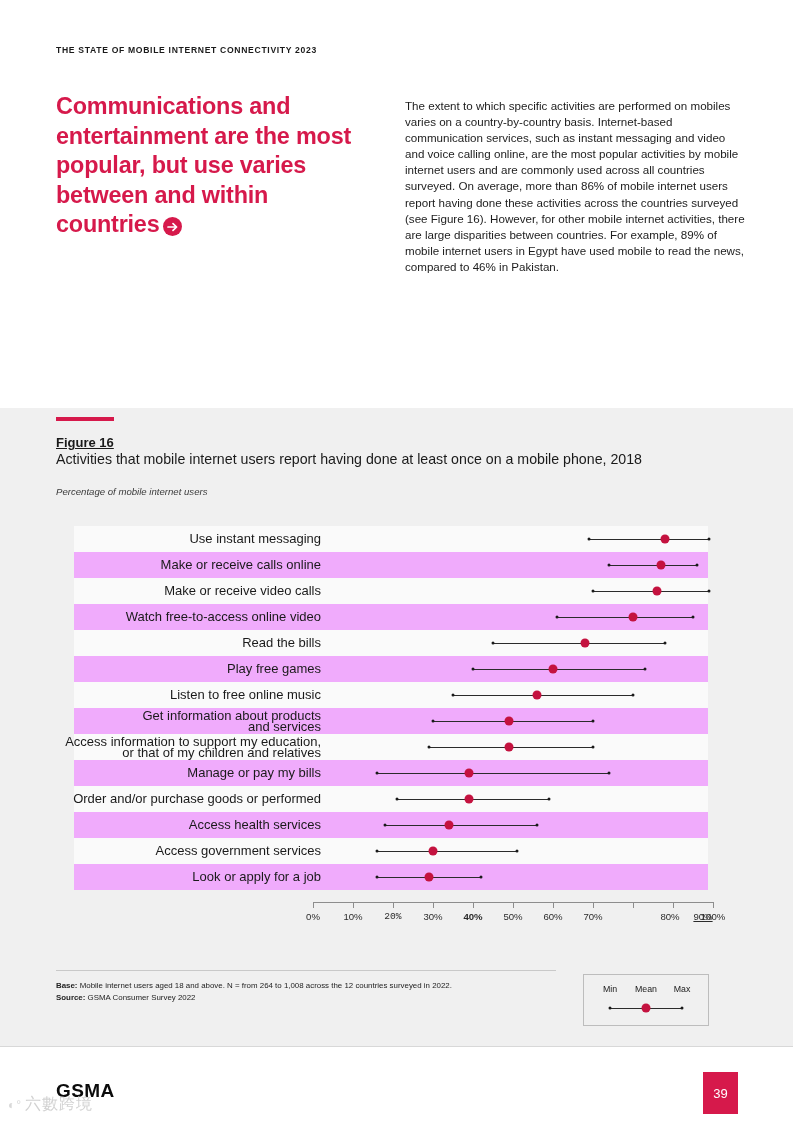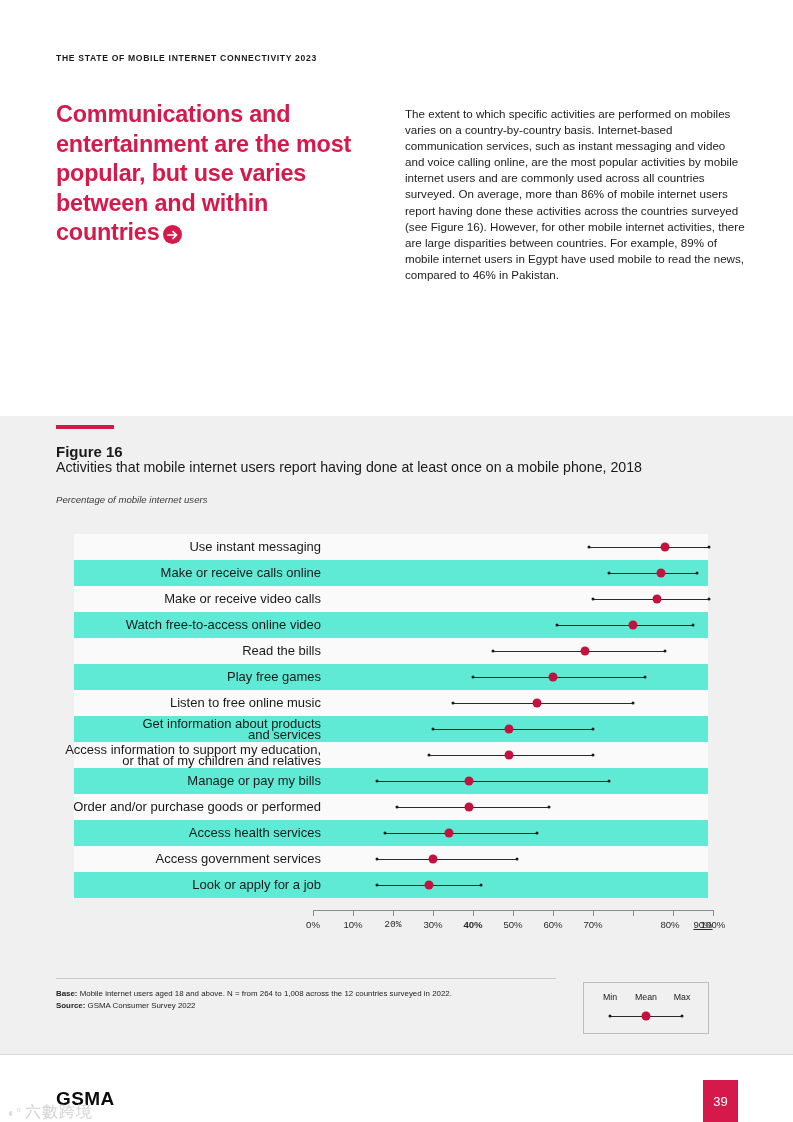--- a/index.html
+++ b/index.html
@@ -3,21 +3,21 @@
 <meta charset="utf-8">
 <style>
   html,body{margin:0;padding:0;}
   body{
     width:793px;height:1122px;position:relative;
     background:#ffffff;
     font-family:"Liberation Sans","DejaVu Sans",sans-serif;
     -webkit-font-smoothing:antialiased;
     overflow:hidden;
   }
-  .page{position:absolute;inset:0;margin-top:8px;}
+  .page{position:absolute;inset:0;}
 
   
   .runhead{
     position:absolute;left:56px;top:45px;
     font-size:8.6px;font-weight:bold;letter-spacing:.68px;
     color:#1a1a1a;text-transform:uppercase;
   }
 
   
   .headline{
@@ -36,36 +36,36 @@
     position:absolute;left:405px;top:98px;width:340px;
     font-size:11.6px;line-height:16.1px;color:#1c1c1c;
   }
 
   
   .figpanel{
     position:absolute;left:0;top:408px;width:793px;height:638px;
     background:#f0f0f0;
   }
   .fig-rule{position:absolute;left:56px;top:9px;width:58px;height:4px;background:#D6194B;}
-  .fig-num{position:absolute;left:56px;top:27px;font-size:15px;font-weight:bold;color:#1a1a1a;}
+  .fig-num{position:absolute;left:56px;top:27px;font-size:13px;font-weight:bold;color:#1a1a1a;text-decoration:underline;}
   .fig-title{
     position:absolute;left:56px;top:42px;width:660px;
     font-size:14.2px;line-height:18.6px;color:#1a1a1a;
   }
   .fig-sub{
     position:absolute;left:56px;top:78px;
     font-size:9.6px;font-style:italic;color:#3a3a3a;
   }
 
   
   .chart{position:absolute;left:0;top:118px;width:793px;height:420px;}
   .rows{position:absolute;left:74px;top:0;width:634px;}
   .row{position:relative;box-sizing:border-box;}
   .row.odd{background:#fafafa;}
-  .row.even{background:#5eead4;}
+  .row.even{background:#f0abfc;}
   .rowlabel{
     position:absolute;right:387px;top:50%;transform:translateY(-50%);
     text-align:right;font-size:13px;line-height:11.3px;color:#1a1a1a;
     white-space:pre-line;width:260px;
   }
   .plot{position:absolute;left:0;top:0;right:0;bottom:0;}
   .rangeline{position:absolute;height:1px;background:#2b2b2b;top:50%;}
   .cap{position:absolute;width:3px;height:3px;border-radius:50%;background:#1a1a1a;top:50%;transform:translate(-50%,-50%);}
   .mean{position:absolute;width:9px;height:9px;border-radius:50%;background:#C4123F;top:50%;transform:translate(-50%,-50%);}
 

